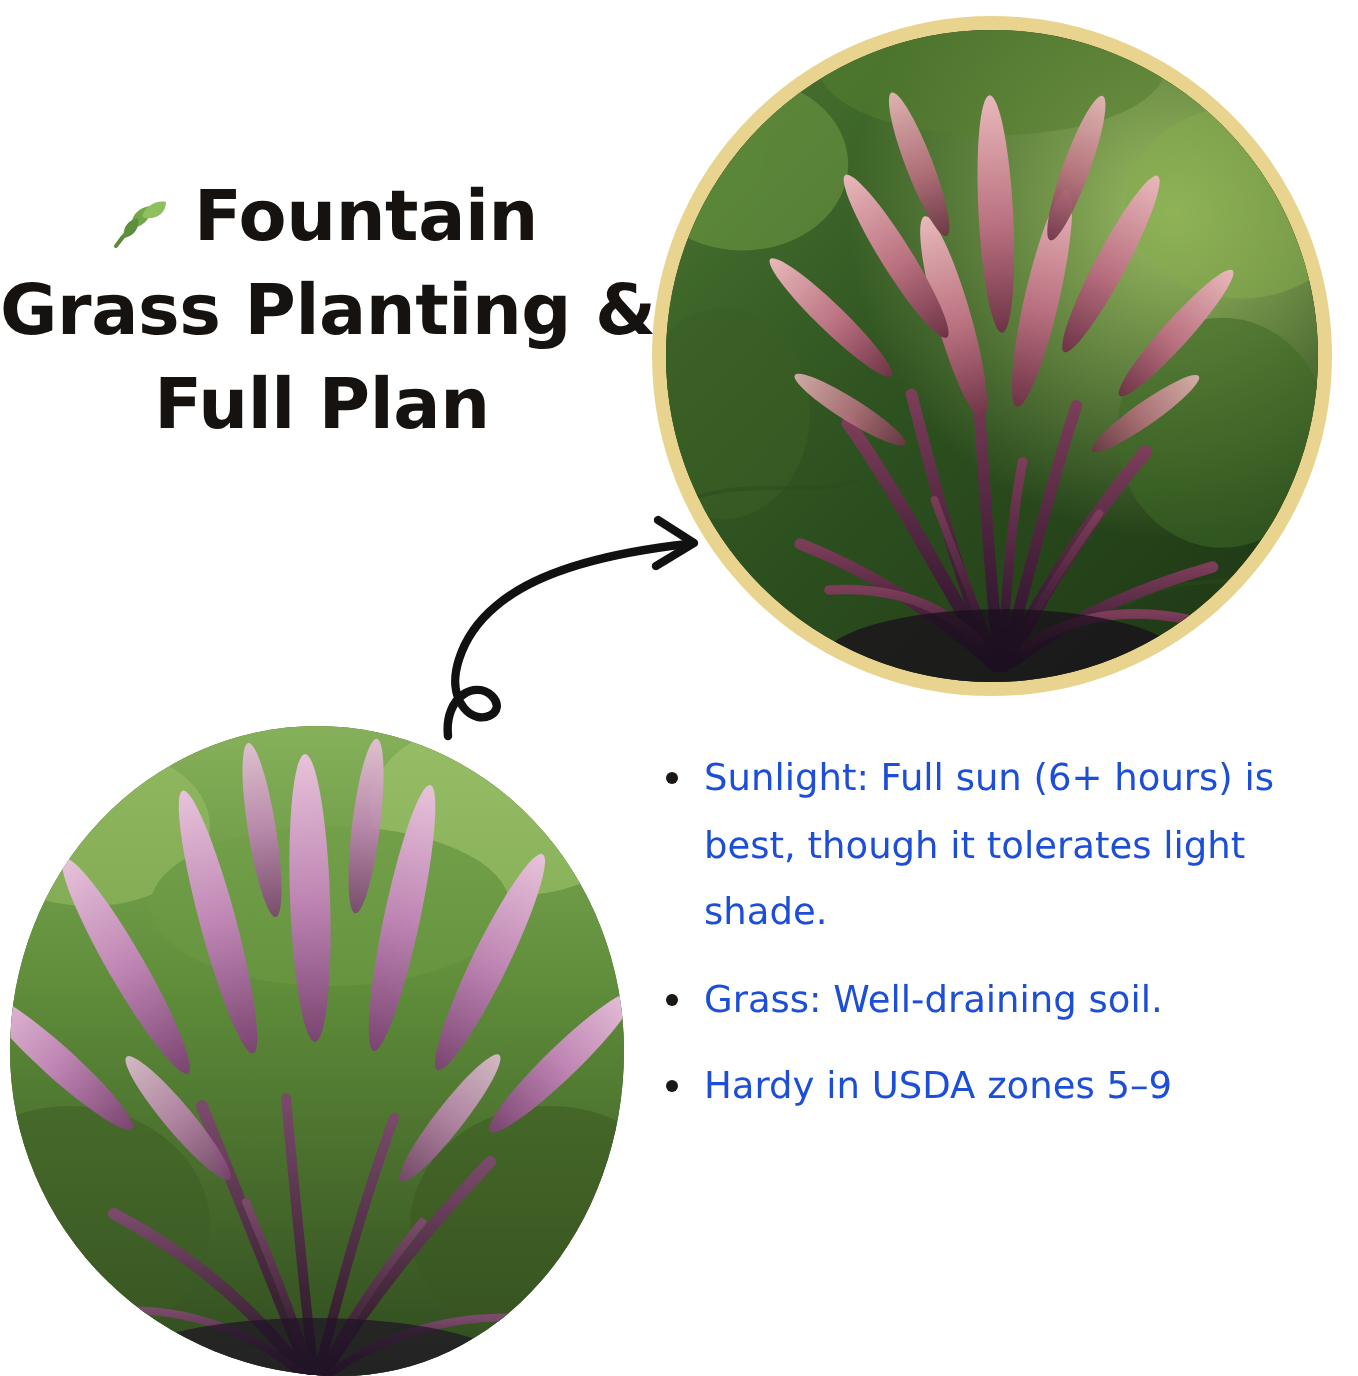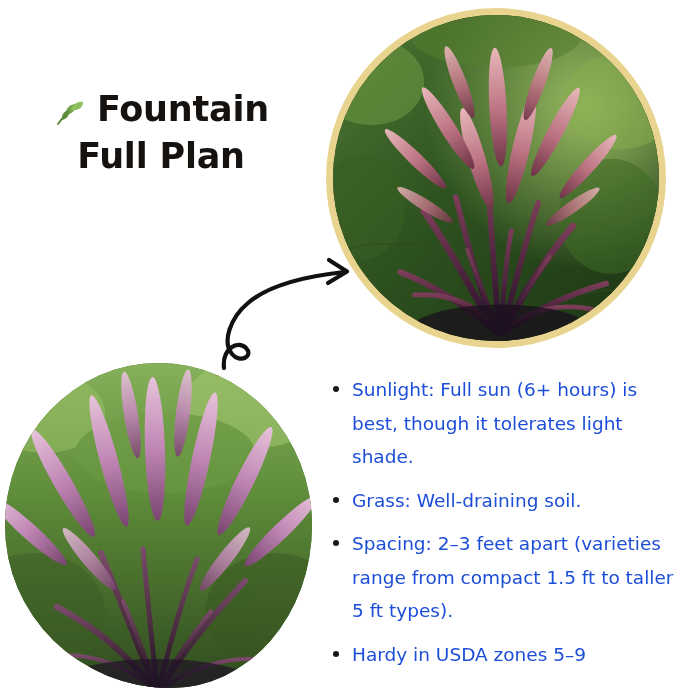--- a/index.html
+++ b/index.html
@@ -135,20 +135,21 @@
       <span class="leaf-icon">
         <svg viewBox="0 0 34 34" width="34" height="34" aria-hidden="true">
           <path d="M5 28 C9 22 14 17 22 12" stroke="#5c8a3a" stroke-width="2" fill="none" stroke-linecap="round"></path>
           <path d="M13 19 C12 13 16 9 22 8 C23 13 20 18 13 19 Z" fill="#74a64a"></path>
           <path d="M18 13 C20 8 25 5 30 6 C30 11 26 15 19 14 Z" fill="#8fbf5e"></path>
           <path d="M9 24 C8 19 11 15 16 14 C17 19 14 23 9 24 Z" fill="#5e8f3c"></path>
         </svg>
       </span>
       <span>Fountain</span>
     </div>
+    <div class="title-line">Grass Planting &amp;</div>
     <div class="title-line">Full Plan</div>
   </div>
 
   <div class="photo-top">
     <svg class="img-canvas" viewBox="0 0 340 340" preserveAspectRatio="xMidYMid slice" aria-hidden="true">
       <defs>
         <linearGradient id="bgTop" x1="0" y1="0" x2="1" y2="1">
           <stop offset="0%" stop-color="#4e7a33"></stop>
           <stop offset="45%" stop-color="#2e5220"></stop>
           <stop offset="100%" stop-color="#1c3414"></stop>
@@ -336,21 +337,17 @@
     <li>
       <span class="dot"></span>
       <span>Sunlight: Full sun (6+ hours) is best, though it tolerates light shade.</span>
     </li>
     <li>
       <span class="dot"></span>
       <span>Grass: Well-draining soil.</span>
     </li>
     <li>
       <span class="dot"></span>
-      <span>Spacing: 2–3 feet apart (varieties range from compact 1.5 ft to taller 5 ft types).</span>
-    </li>
-    <li>
-      <span class="dot"></span>
       <span>Hardy in USDA zones 5–9</span>
     </li>
   </ul>
 
 </div>
 
 </body></html>

